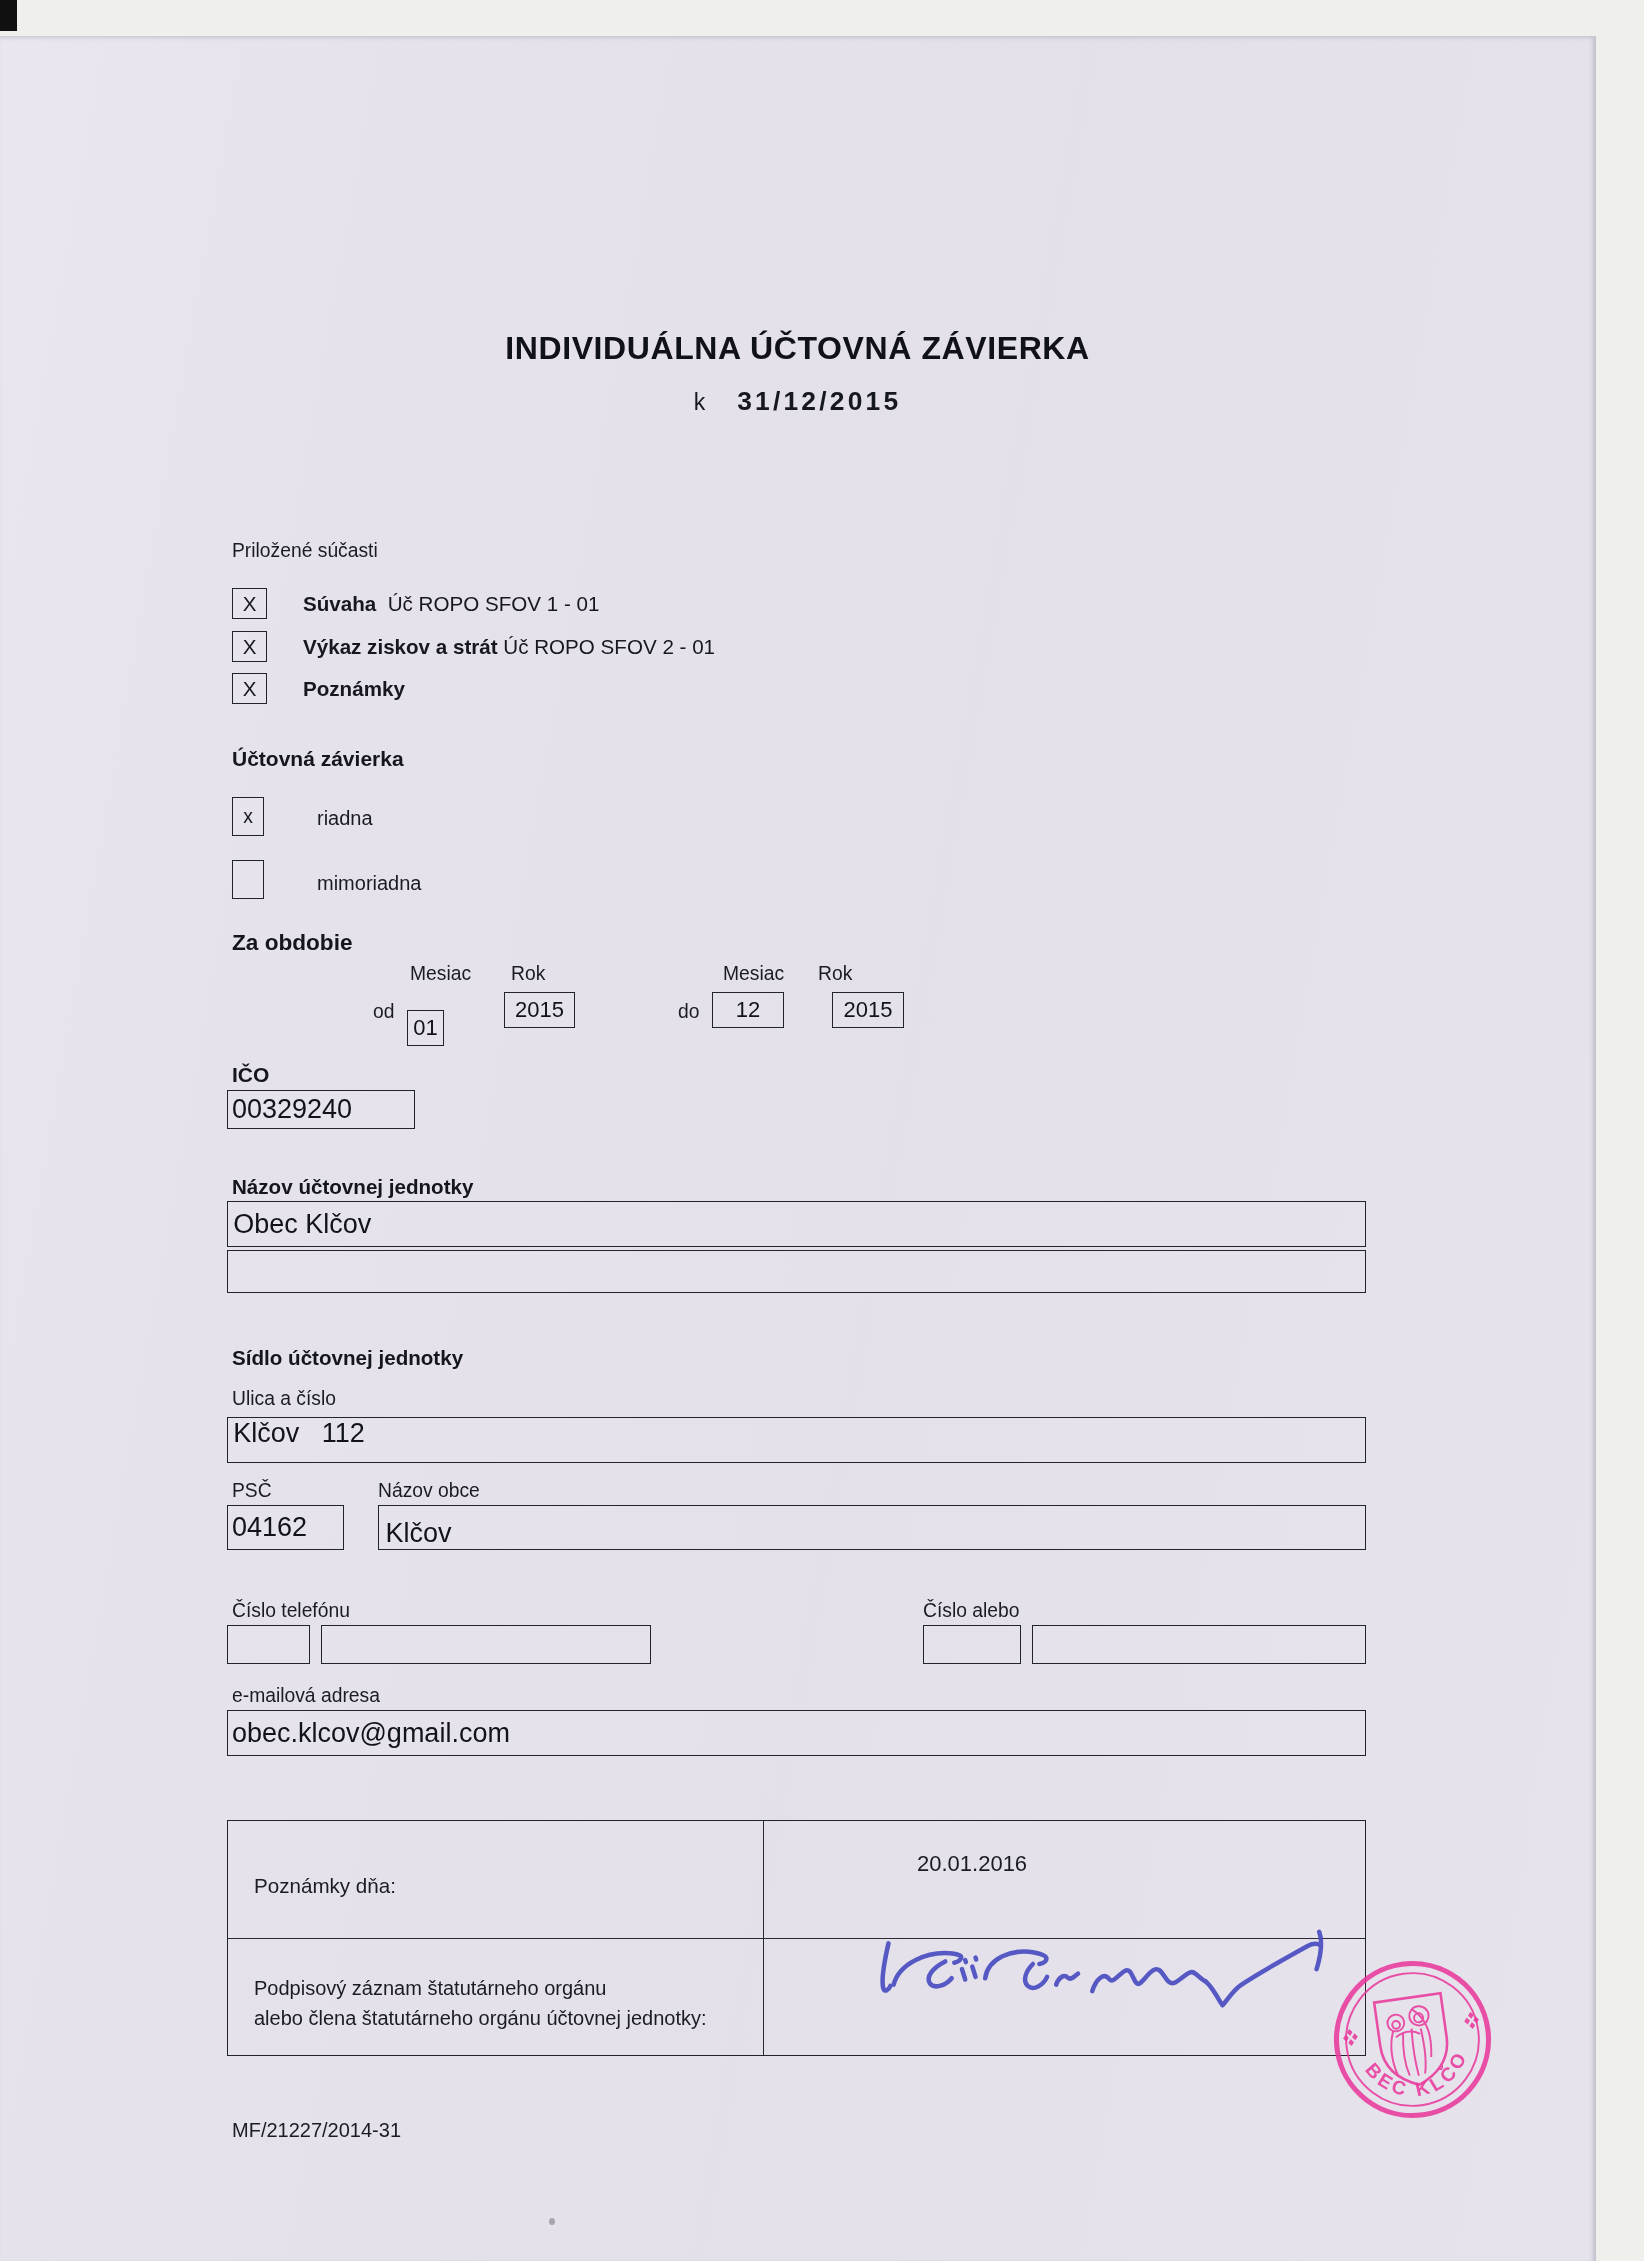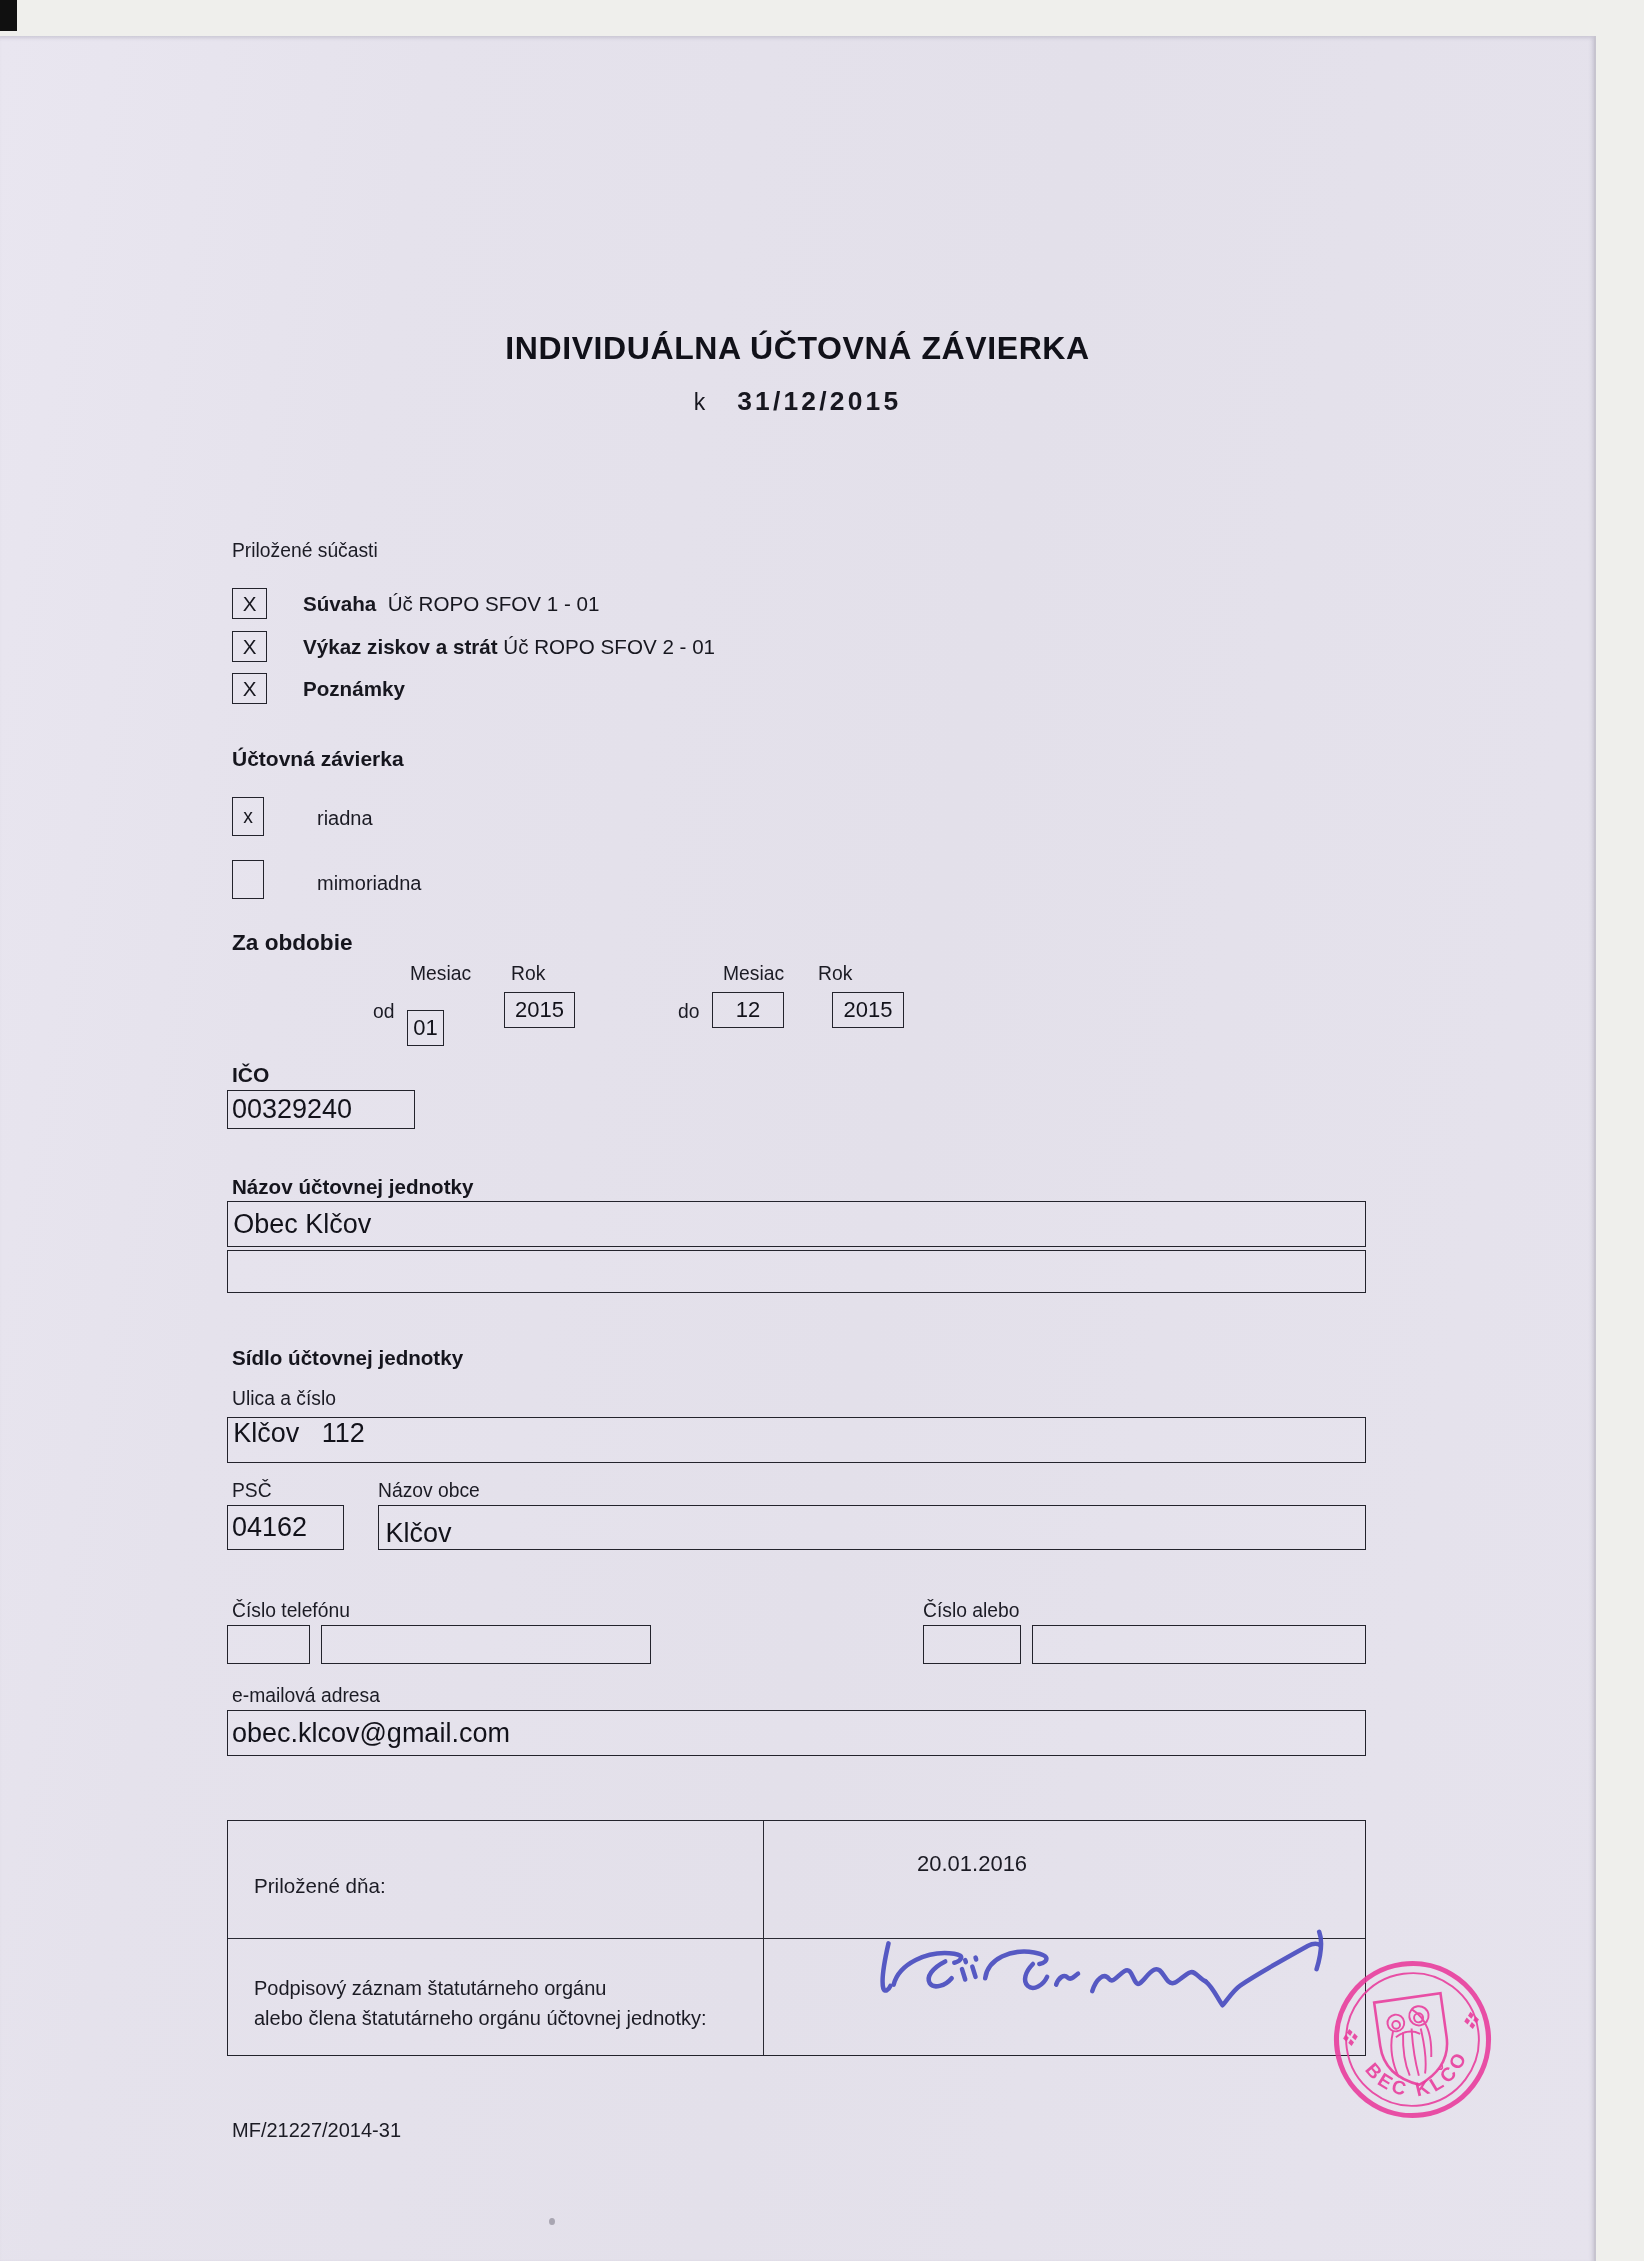--- a/index.html
+++ b/index.html
@@ -154,21 +154,21 @@
     </div>
 
   <div class="lbl" style="left:232px;top:1685px;">e-mailová adresa</div>
   <div class="box" style="left:227px;top:1710px;width:1139px;height:46px;border-width:1.3px;display:flex;align-items:center;">
       <span class="val" style="padding-left:3.9px;">obec.klcov@gmail.com</span>
     </div>
 
   <div id="sign-table">
     <div class="vline"></div>
     <div class="hline"></div>
-    <div class="lbl" style="left:26px;top:53px;font-size:20.6px;">Priložené dňa:</div>
+    <div class="lbl" style="left:26px;top:53px;font-size:20.6px;">Poznámky dňa:</div>
     <div class="lbl" style="left:689px;top:30px;font-size:22px;">20.01.2016</div>
     <div class="lbl" style="left:26px;top:156px;font-size:20px;">Podpisový záznam štatutárneho orgánu</div>
     <div class="lbl" style="left:26px;top:186px;font-size:20px;">alebo člena štatutárneho orgánu účtovnej jednotky:</div>
   </div>
 
   <svg style="position:absolute;left:864px;top:1929px;" width="490" height="110" viewBox="0 0 760 170">
     <g fill="none" stroke="#4a4ec0" stroke-width="7" stroke-linecap="round" stroke-linejoin="round" opacity="0.92">
       <path d="M38,22 C32,48 26,78 30,92 C32,98 38,95 41,88"></path>
       <path d="M46,86 C54,54 98,32 140,38 C158,41 150,49 140,52"></path>
       <path d="M126,50 C106,60 96,74 102,84 C108,93 126,88 136,76"></path>

